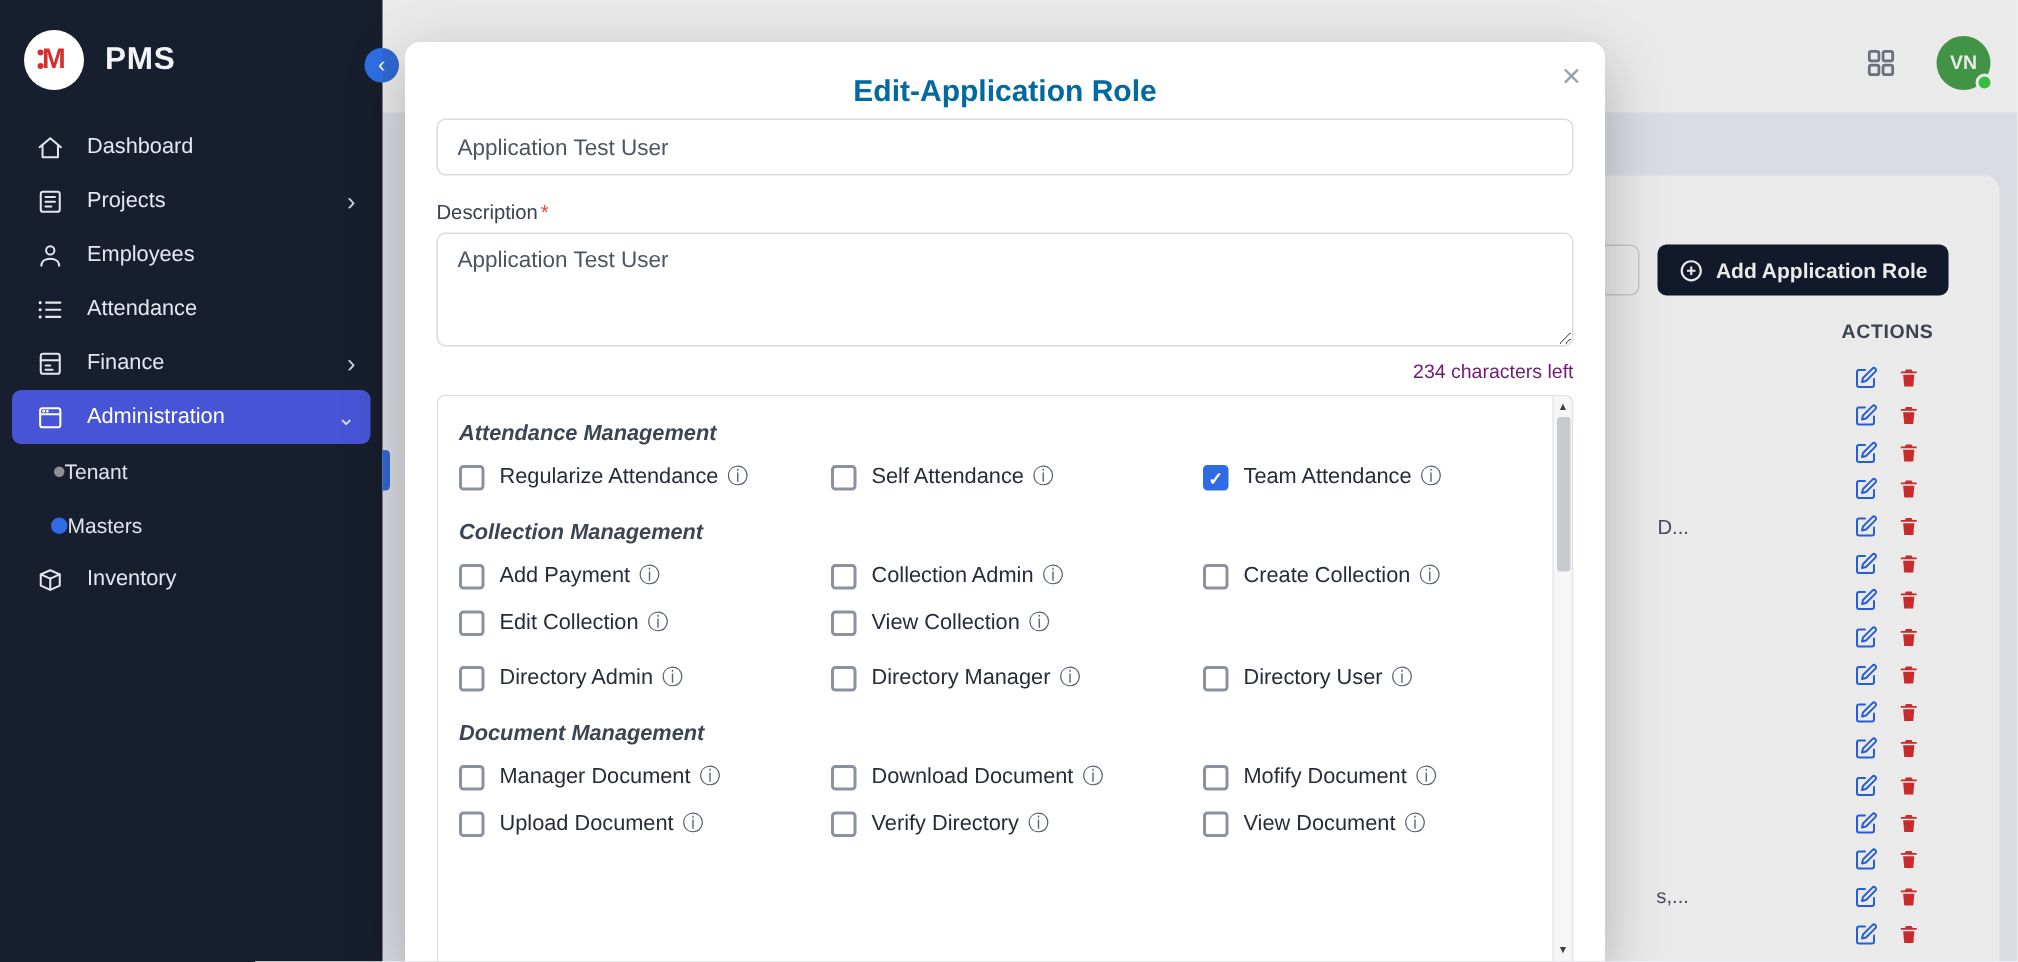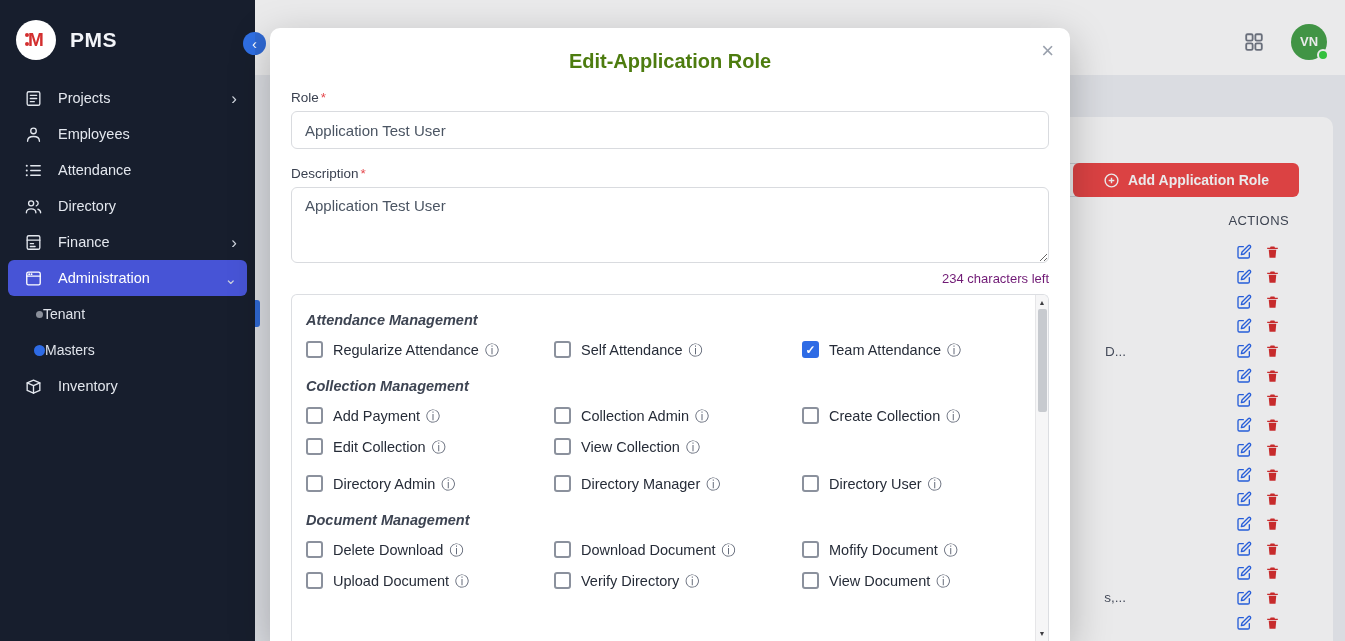--- a/index.html
+++ b/index.html
@@ -31,45 +31,45 @@
   
   .main { position:absolute; left:255px; right:0; top:0; bottom:0; z-index:10; }
   .topbar { height:75px; background:#fff; position:relative; }
   .topbar-right { position:absolute; right:18px; top:0; height:83px; display:flex; align-items:center; gap:26px; }
   .grid-icon { display:flex; cursor:pointer; }
   .avatar { width:36px; height:36px; border-radius:50%; background:#43a047; color:#fff; font-weight:bold; font-size:13px; display:flex; align-items:center; justify-content:center; position:relative; cursor:pointer; }
   .status-dot { position:absolute; right:-2px; bottom:-1px; width:12px; height:12px; background:#35d13f; border:2px solid #fff; border-radius:50%; }
   .content { position:absolute; top:75px; left:0; right:0; bottom:0; }
   .card { position:absolute; left:24px; top:42px; right:12px; bottom:0; background:#fff; border-radius:10px 10px 0 0; }
   .filter-input { position:absolute; left:24px; top:46px; right:240px; height:34px; border:1px solid #d6d8dd; border-radius:6px; font-family:inherit; font-size:14px; padding:0 12px; color:#4b5563; }
-  .add-role-btn { position:absolute; right:34px; top:46px; height:34px; background:#ef4444; color:#fff; display:inline-flex; align-items:center; gap:8px; padding:0 30px; border-radius:6px; border:none; font-size:14px; font-weight:600; font-family:inherit; cursor:pointer; }
-  .actions-header { position:absolute; top:96px; right:44px; font-size:13px; font-weight:normal; color:#3f4654; letter-spacing:.4px; }
+  .add-role-btn { position:absolute; right:34px; top:46px; height:34px; background:#0f172a; color:#fff; display:inline-flex; align-items:center; gap:8px; padding:0 14px; border-radius:6px; border:none; font-size:14px; font-weight:600; font-family:inherit; cursor:pointer; }
+  .actions-header { position:absolute; top:96px; right:44px; font-size:13px; font-weight:bold; color:#3f4654; letter-spacing:.4px; }
   .rows { position:absolute; top:123px; left:0; right:0; bottom:0; overflow:hidden; }
   .trow { height:24.7px; display:flex; align-items:center; justify-content:flex-end; padding-right:53px; }
   .frag { font-size:13.5px; color:#4a5160; margin-right:110px; }
   .act { display:flex; cursor:pointer; }
   .act.edit { margin-right:13px; }
 
   
   .overlay { position:absolute; left:255px; right:0; top:0; bottom:0; background:rgba(47,52,61,.10); z-index:50; }
 
   
   .modal { position:absolute; left:270px; top:28px; width:800px; bottom:0; background:#fff; border-radius:10px 10px 0 0; z-index:100; box-shadow:0 12px 40px rgba(0,0,0,.25); display:flex; flex-direction:column; padding:0 21px; }
   .modal-close { position:absolute; top:12px; right:16px; background:none; border:none; font-size:22px; color:#9aa1ad; cursor:pointer; line-height:1; }
-  .modal-title { margin-top:22px; text-align:center; font-size:20px; color:#4d7c0f; font-weight:bold; }
+  .modal-title { margin-top:22px; text-align:center; font-size:20px; color:#0369a1; font-weight:bold; }
   .field label { display:block; margin-top:17px; font-size:13.5px; color:#3a4150; }
   .req { color:#e5484d; margin-left:2px; }
   .text-input { margin-top:6px; width:100%; height:38px; border:1px solid #d9dbdf; border-radius:6px; font-size:15px; color:#4b5563; padding:0 13px; font-family:inherit; }
   .text-area { margin-top:6px; width:100%; height:76px; border:1px solid #d9dbdf; border-radius:6px; font-size:15px; color:#4b5563; padding:9px 13px; font-family:inherit; resize:both; }
   .chars-left { text-align:right; font-size:13px; color:#701a75; margin-top:4px; }
   .permissions { position:relative; flex:1; margin-top:8px; border:1px solid #dcdee2; border-radius:6px 6px 0 0; border-bottom:none; overflow:hidden; }
   .perm-scroll { position:absolute; left:0; top:0; right:13px; bottom:0; padding:13px 4px 0 14px; overflow:hidden; }
   .perm-title { font-size:14.5px; font-weight:bold; color:#3d4452; margin:4px 0 13px;font-style:italic; }
   .perm-grid { display:grid; grid-template-columns:248px 248px 1fr; row-gap:14px; margin-bottom:20px; }
-  .perm-item { display:flex; align-items:center; cursor:pointer; }
+  .perm-item { display:flex; align-items:flex-start; cursor:pointer; }
   .checkbox { width:17px; height:17px; border:2px solid #8b919d; border-radius:3px; background:#fff; display:flex; align-items:center; justify-content:center; font-size:12px; font-weight:bold; color:#fff; flex:0 0 auto; }
   .checkbox.checked { background:#2e6be5; border-color:#2e6be5; }
   .perm-label { margin-left:10px; font-size:14.5px; color:#262c38; white-space:nowrap; }
   .info { margin-left:6px; font-size:14px; color:#596070; line-height:1; cursor:pointer; }
   .scrollbar { position:absolute; top:0; right:0; bottom:0; width:13px; background:#f6f6f7; border-left:1px solid #e6e6e8; }
   .sb-arrow { position:absolute; left:0; width:12px; text-align:center; font-size:7px; color:#3e3e42; }
   .sb-arrow.up { top:4px; }
   .sb-arrow.down { bottom:4px; }
   .sb-thumb { position:absolute; left:2px; top:14px; width:9px; height:103px; background:#c7cacf; border-radius:2px; cursor:pointer; }
 </style>
@@ -82,20 +82,29 @@
     <div class="sidebar-header">
       <div class="logo">
           <span>M</span>
         </div>
       <div class="app-name">PMS</div>
     </div>
     <nav class="sidebar-nav" id="sidebar-nav">
         <div class="nav-item">
           <span class="nav-icon">
             <svg viewBox="0 0 24 24" fill="none" stroke="currentColor" stroke-width="1.7" stroke-linecap="round" stroke-linejoin="round">
+              <path d="M3 11.5 12 4l9 7.5"></path>
+              <path d="M5.5 9.8V20h13V9.8"></path>
+            </svg>
+          </span>
+          <span class="nav-label">Dashboard</span>
+        </div>
+        <div class="nav-item">
+          <span class="nav-icon">
+            <svg viewBox="0 0 24 24" fill="none" stroke="currentColor" stroke-width="1.7" stroke-linecap="round" stroke-linejoin="round">
               <rect x="4" y="3.5" width="16" height="17" rx="2"></rect>
               <path d="M8 8h8M8 12h8M8 16h5"></path>
             </svg>
           </span>
           <span class="nav-label">Projects</span>
           <span class="chev right">›</span>
         </div>
         <div class="nav-item">
           <span class="nav-icon">
             <svg viewBox="0 0 24 24" fill="none" stroke="currentColor" stroke-width="1.7" stroke-linecap="round" stroke-linejoin="round">
@@ -106,31 +115,20 @@
           <span class="nav-label">Employees</span>
         </div>
         <div class="nav-item">
           <span class="nav-icon">
             <svg viewBox="0 0 24 24" fill="none" stroke="currentColor" stroke-width="1.7" stroke-linecap="round" stroke-linejoin="round">
               <path d="M8.5 6h12M8.5 12h12M8.5 18h12"></path>
               <path d="M3.5 6h.01M3.5 12h.01M3.5 18h.01" stroke-width="2.6"></path>
             </svg>
           </span>
           <span class="nav-label">Attendance</span>
-        </div>
-        <div class="nav-item">
-          <span class="nav-icon">
-            <svg viewBox="0 0 24 24" fill="none" stroke="currentColor" stroke-width="1.7" stroke-linecap="round" stroke-linejoin="round">
-              <circle cx="9" cy="8" r="3.2"></circle>
-              <path d="M3 20c0-3.3 2.7-5 6-5s6 1.7 6 5"></path>
-              <path d="M15.5 4.9a3.2 3.2 0 0 1 0 6.2"></path>
-              <path d="M17.5 15.4c2.1.8 3.5 2.3 3.5 4.6"></path>
-            </svg>
-          </span>
-          <span class="nav-label">Directory</span>
         </div>
         <div class="nav-item">
           <span class="nav-icon">
             <svg viewBox="0 0 24 24" fill="none" stroke="currentColor" stroke-width="1.7" stroke-linecap="round" stroke-linejoin="round">
               <rect x="4" y="3.5" width="16" height="17" rx="2"></rect>
               <path d="M4 9h16"></path>
               <path d="M8 13.5h4M8 17h6"></path>
             </svg>
           </span>
           <span class="nav-label">Finance</span>
@@ -445,21 +443,20 @@
       </div>
     </section>
   </main>
 
   <div class="overlay"></div>
 
   <div class="modal">
     <button class="modal-close">×</button>
     <h2 class="modal-title">Edit-Application Role</h2>
     <div class="field">
-      <label><span>Role</span><span class="req">*</span></label>
       <input class="text-input" value="Application Test User" style="">
     </div>
     <div class="field">
       <label><span>Description</span><span class="req">*</span></label>
       <textarea class="text-area" style="">Application Test User</textarea>
     </div>
     <div class="chars-left">234 characters left</div>
     <div class="permissions">
       <div class="perm-scroll" id="perm-sections">
           <div class="perm-section">
@@ -529,21 +526,21 @@
                 <span class="perm-label">Directory User</span>
                 <span class="info">ⓘ</span>
               </label>
             </div>
           </div>
           <div class="perm-section">
             <div class="perm-title">Document Management</div>
             <div class="perm-grid">
               <label class="perm-item">
                 <span class="checkbox"></span>
-                <span class="perm-label">Delete Download</span>
+                <span class="perm-label">Manager Document</span>
                 <span class="info">ⓘ</span>
               </label>
               <label class="perm-item">
                 <span class="checkbox"></span>
                 <span class="perm-label">Download Document</span>
                 <span class="info">ⓘ</span>
               </label>
               <label class="perm-item">
                 <span class="checkbox"></span>
                 <span class="perm-label">Mofify Document</span>

